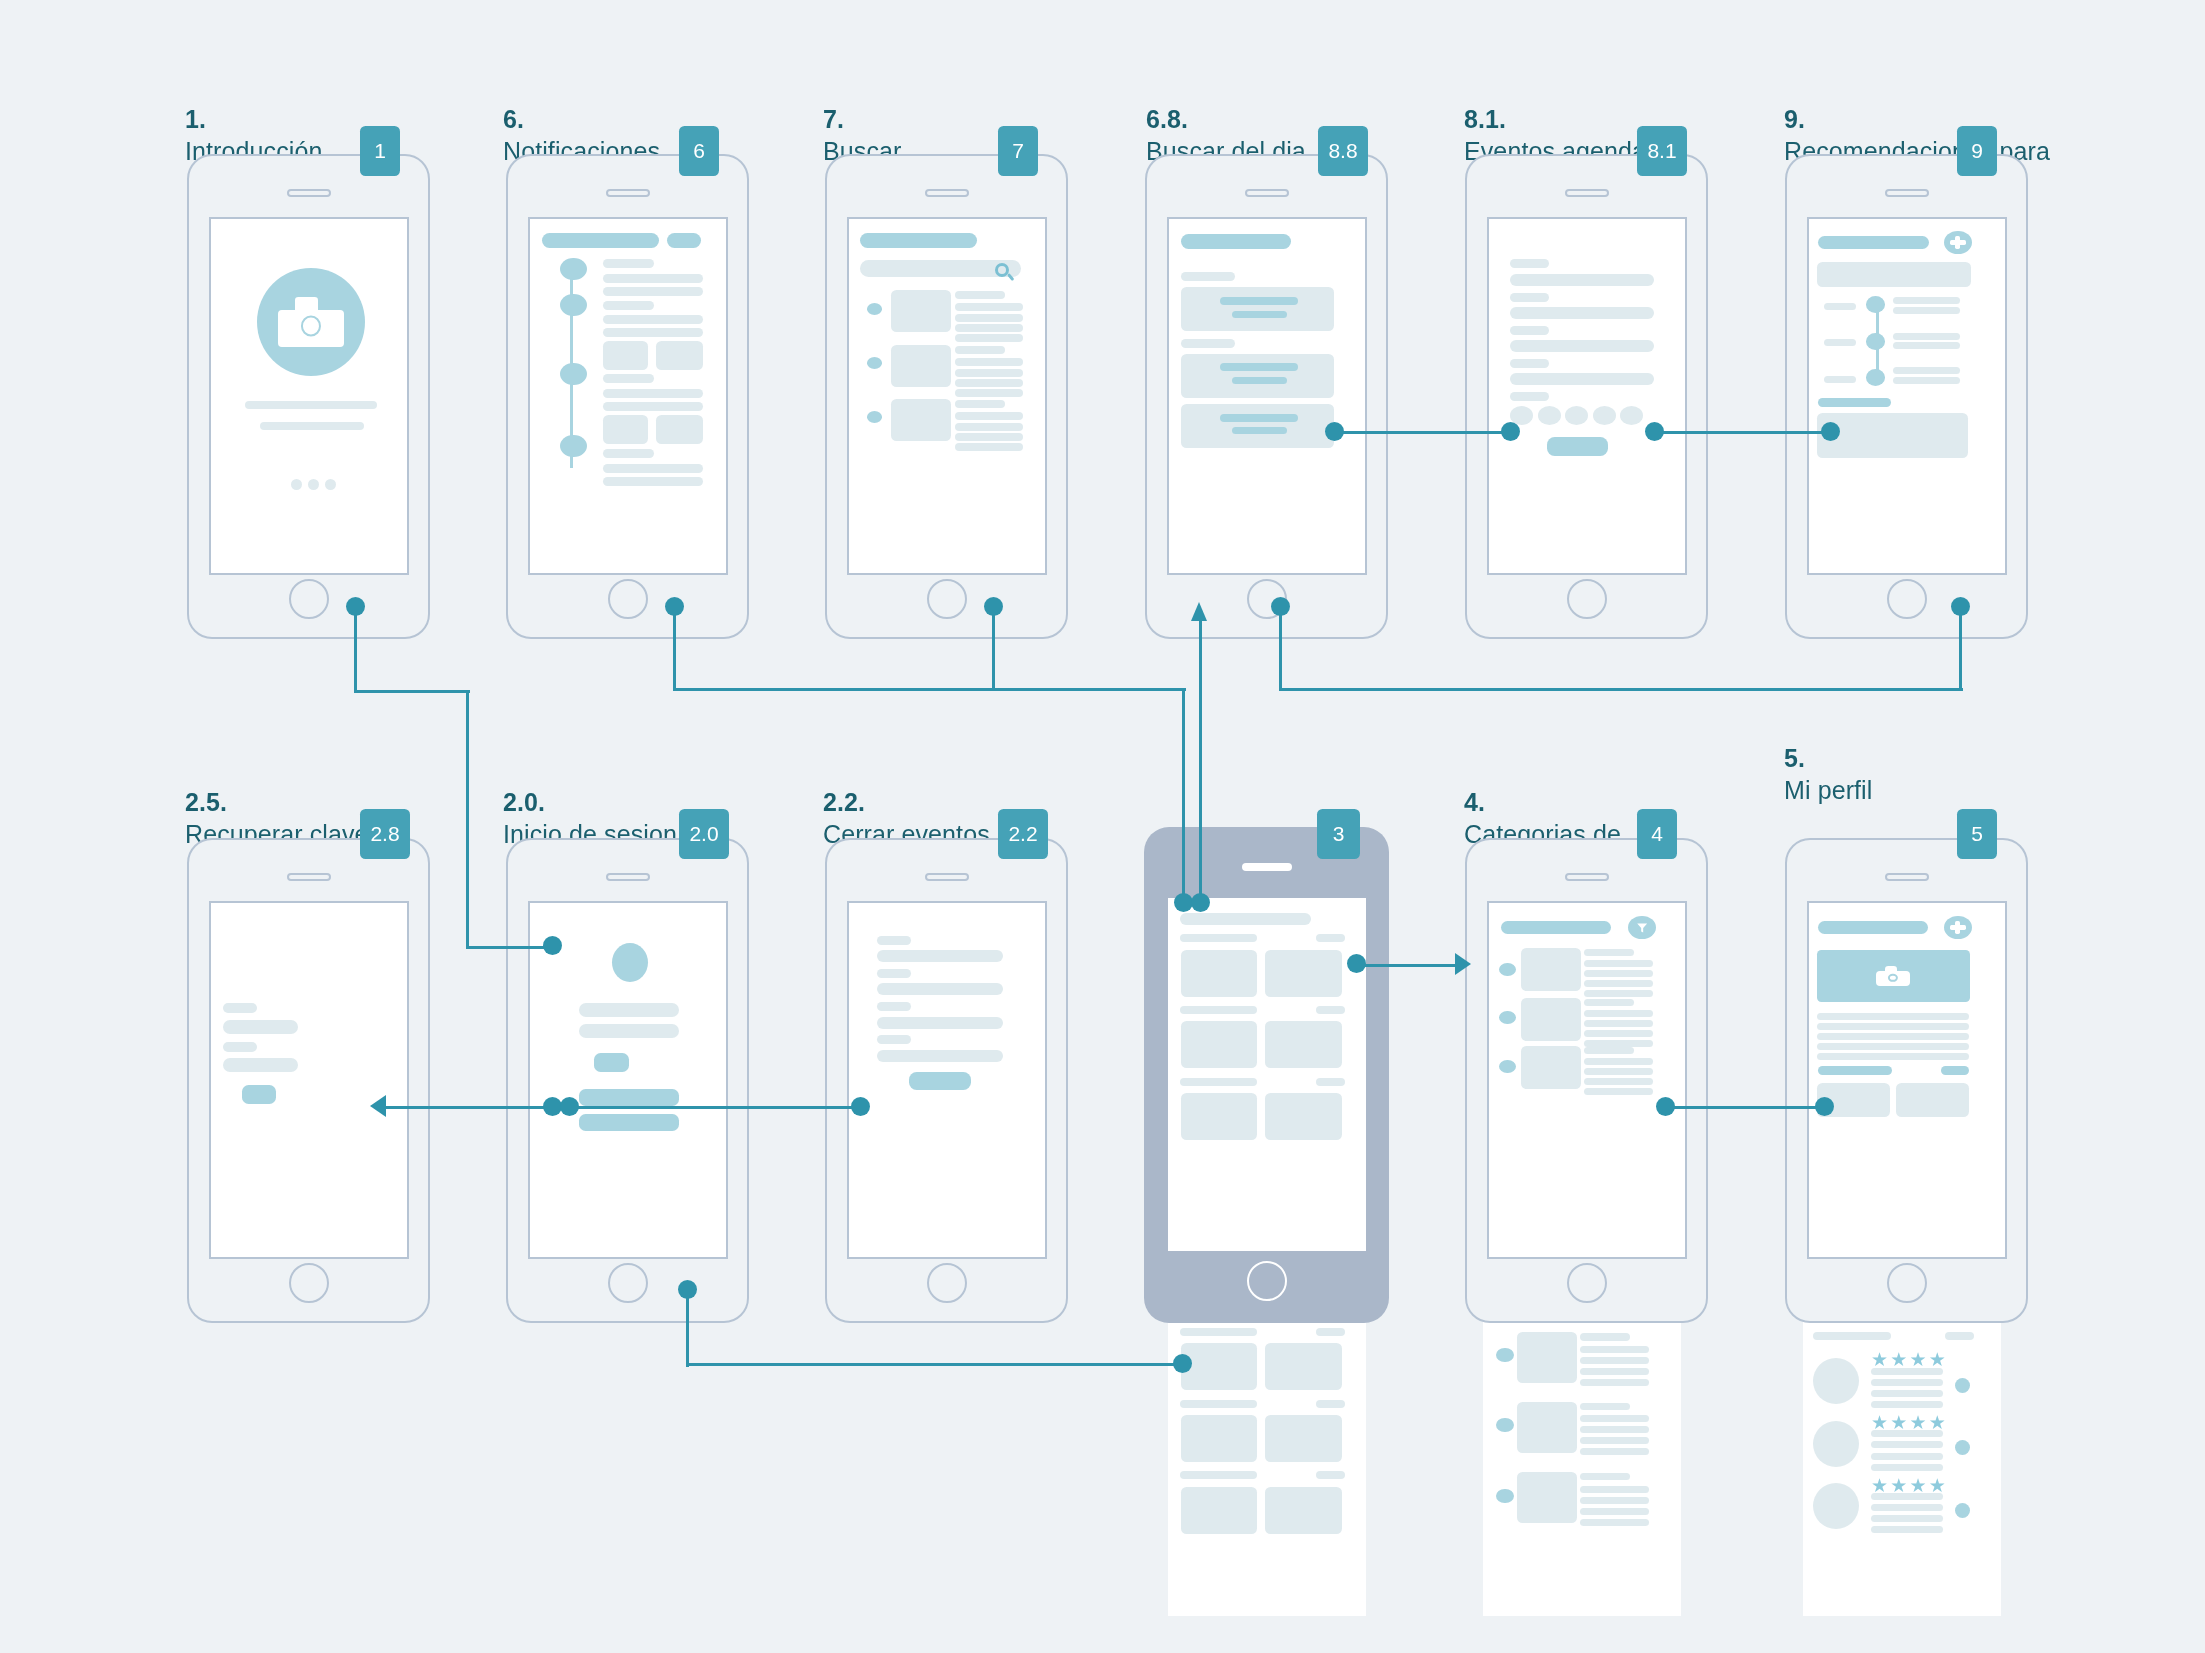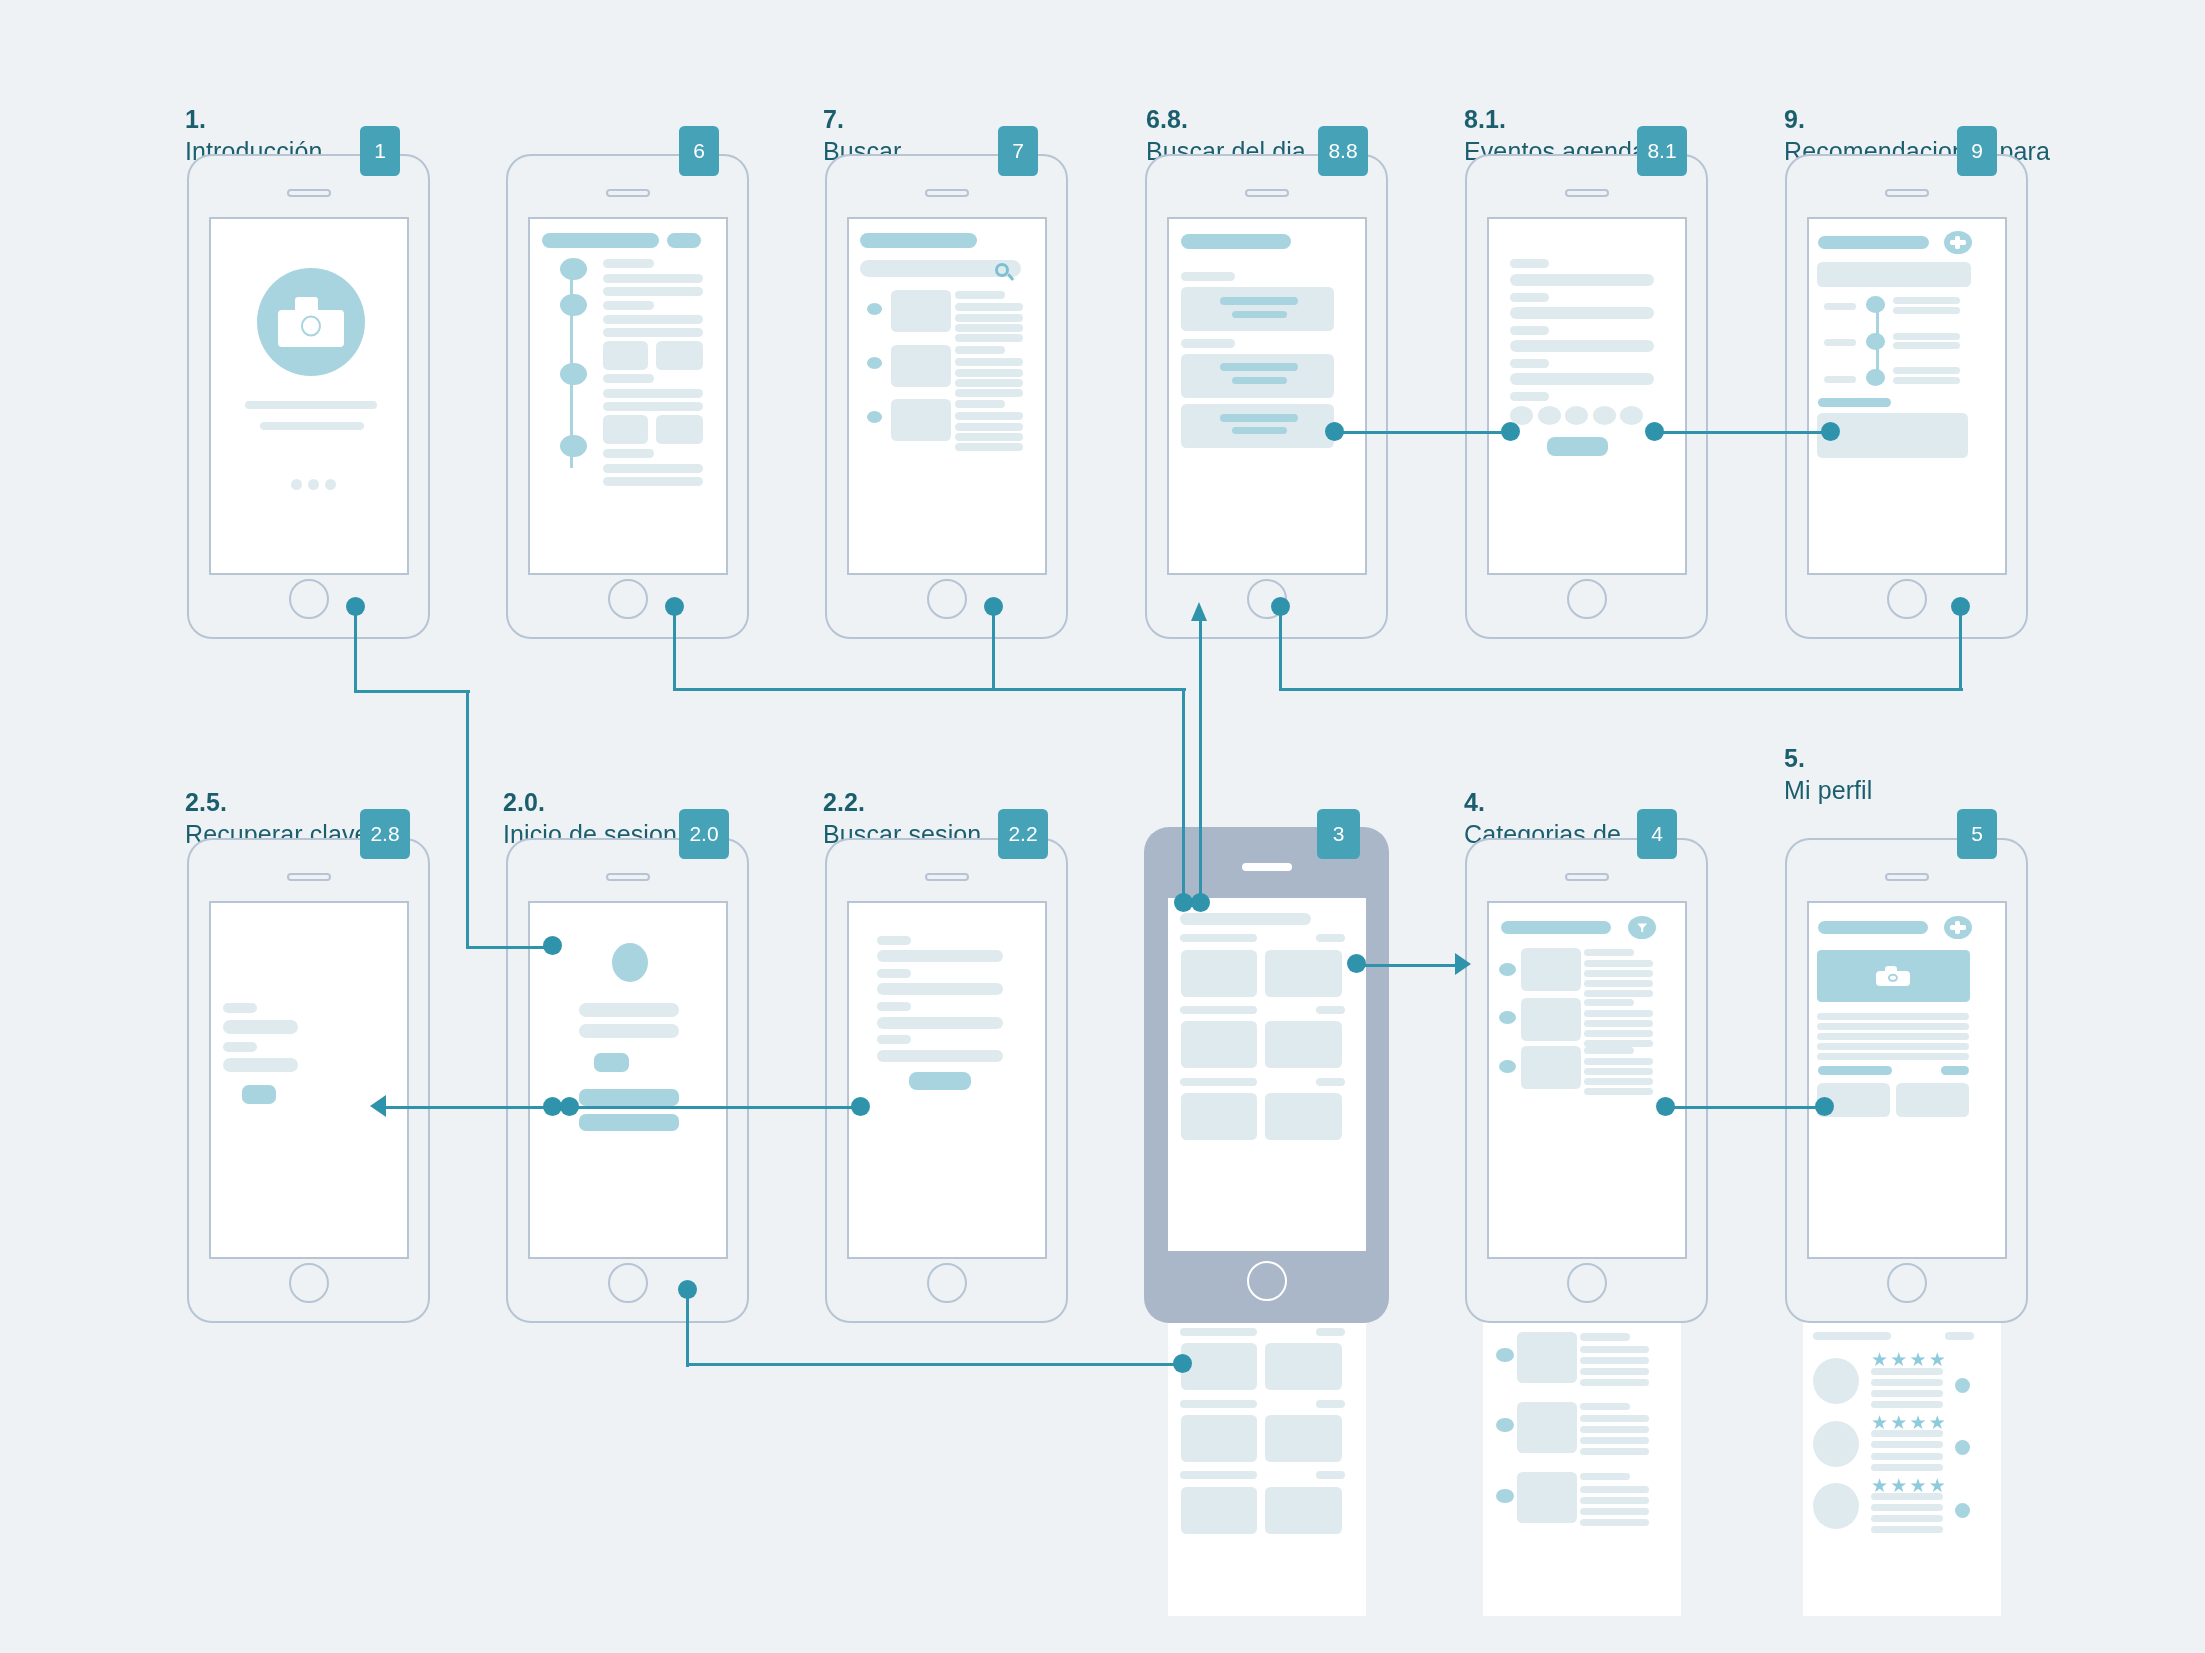--- a/index.html
+++ b/index.html
@@ -136,20 +136,24 @@
 </style>
 </head>
 <body>
 
 <div id="stage">
 
   <div class="scr-label" style="left:185px;top:71px;">
     <span class="num">1.</span>
     <span>Introducción</span>
   </div>
+  <div class="scr-label" style="left:503px;top:71px;">
+    <span class="num">6.</span>
+    <span>Notificaciones</span>
+  </div>
   <div class="scr-label" style="left:823px;top:71px;">
     <span class="num">7.</span>
     <span>Buscar...</span>
   </div>
   <div class="scr-label" style="left:1146px;top:71px;">
     <span class="num">6.8.</span>
     <span>Buscar del dia</span>
   </div>
   <div class="scr-label" style="left:1464px;top:71px;">
     <span class="num">8.1.</span>
@@ -164,21 +168,21 @@
   <div class="scr-label" style="left:185px;top:754px;">
     <span class="num">2.5.</span>
     <span>Recuperar clave</span>
   </div>
   <div class="scr-label" style="left:503px;top:754px;">
     <span class="num">2.0.</span>
     <span>Inicio de sesion</span>
   </div>
   <div class="scr-label" style="left:823px;top:754px;">
     <span class="num">2.2.</span>
-    <span>Buscar sesion</span>
+    <span>Cerrar eventos</span>
   </div>
   <div class="scr-label" style="left:1464px;top:754px;width:237px;">
     <span class="num">4.</span>
     <span>Categorias de
 eventos</span>
   </div>
   <div class="scr-label" style="left:1784px;top:710px;">
     <span class="num">5.</span>
     <span>Mi perfil</span>
   </div>

